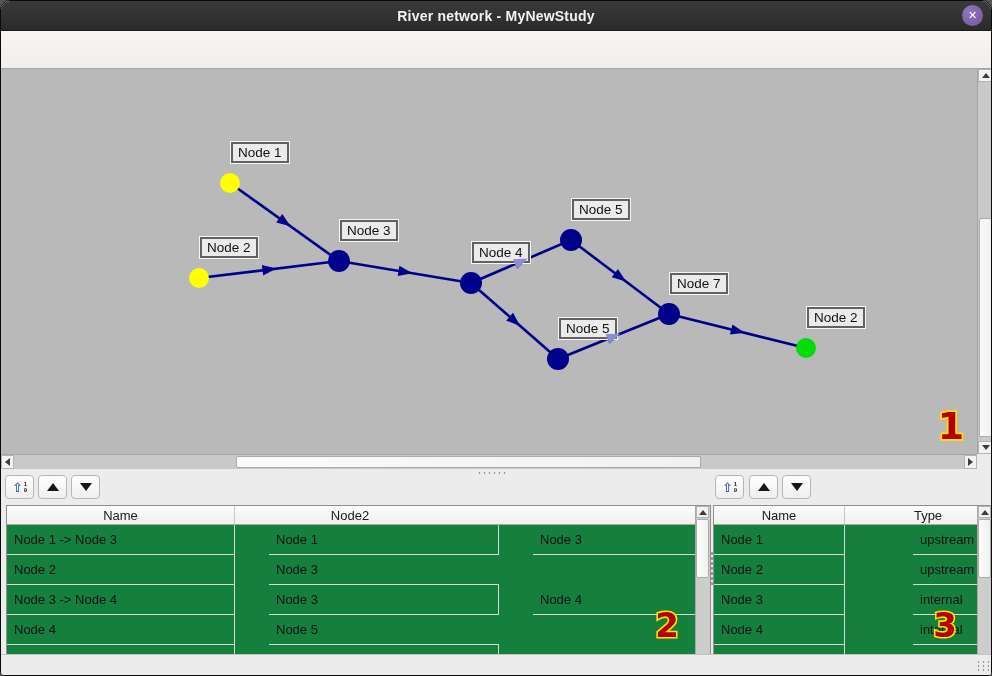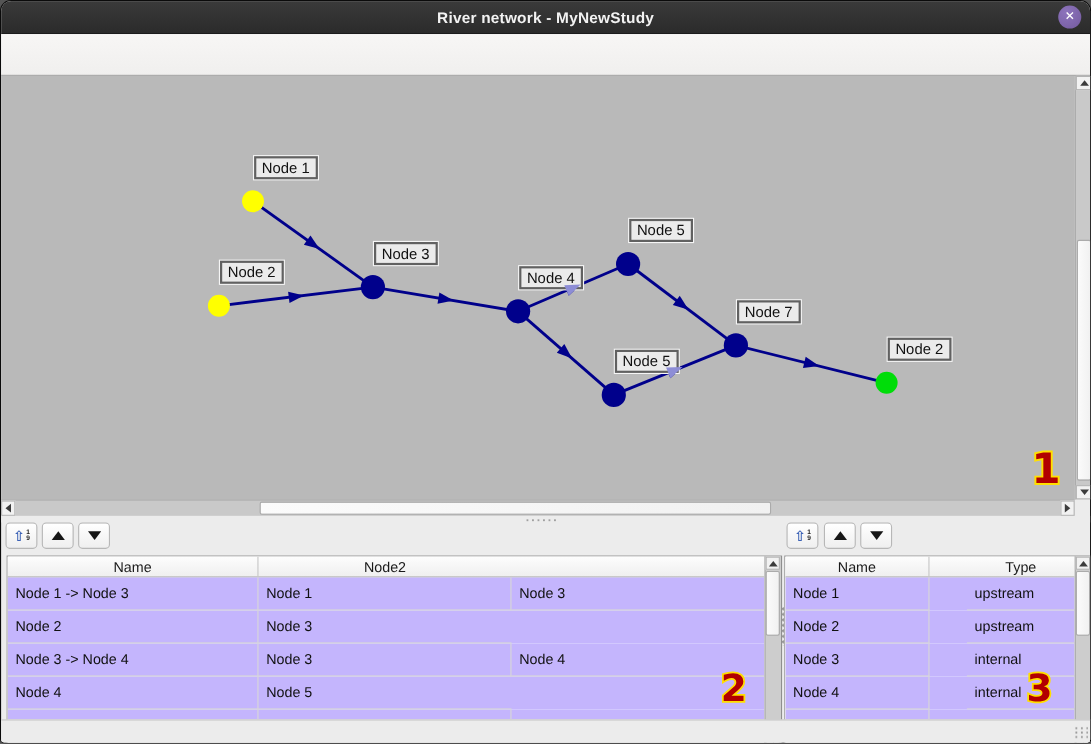--- a/index.html
+++ b/index.html
@@ -94,21 +94,21 @@
   .tri-b.down { border-left:6px solid transparent; border-right:6px solid transparent; border-top:8px solid #161616; }
 
   
   .tframe { position:absolute; top:504px; height:174px; border:1px solid #8f8f8f; background:#fff; display:flex; }
   #edges-frame { left:5px;  width:705px; }
   #nodes-frame { left:712px; width:280px; }
   .tbl { flex:1; overflow:hidden; background:#fff; }
   .thead { display:flex; height:19px; background:linear-gradient(#fdfdfd,#efefef); border-bottom:1px solid #a9a9a9; }
   .th { display:flex; align-items:center; justify-content:center; font-size:13px; color:#1a1a1a; border-right:1px solid #c6c6c6; }
   .th:last-child { border-right:none; }
-  .tr { display:flex; height:30px; background:#c4b5fd; }
+  .tr { display:flex; height:30px; background:#15803d;gap:34px; }
   .td { display:flex; align-items:center; padding:0 7px; font-size:13px; color:#111;
         border-right:1px solid #d8d8d8; border-bottom:1px solid #d8d8d8; white-space:nowrap; overflow:hidden; }
   .td:last-child { border-right:none; }
   .tr.partial { height:9px; }
   .tr.partial .td { border-bottom:none; }
   #edges-frame .th:nth-child(1), #edges-frame .td:nth-child(1) { width:228px; }
   #edges-frame .th:nth-child(2), #edges-frame .td:nth-child(2) { width:230px; }
   #edges-frame .th:nth-child(3), #edges-frame .td:nth-child(3) { flex:1; }
   #nodes-frame .th:nth-child(1), #nodes-frame .td:nth-child(1) { width:131px; }
   #nodes-frame .th:nth-child(2), #nodes-frame .td:nth-child(2) { flex:1;margin-left:34px; }

